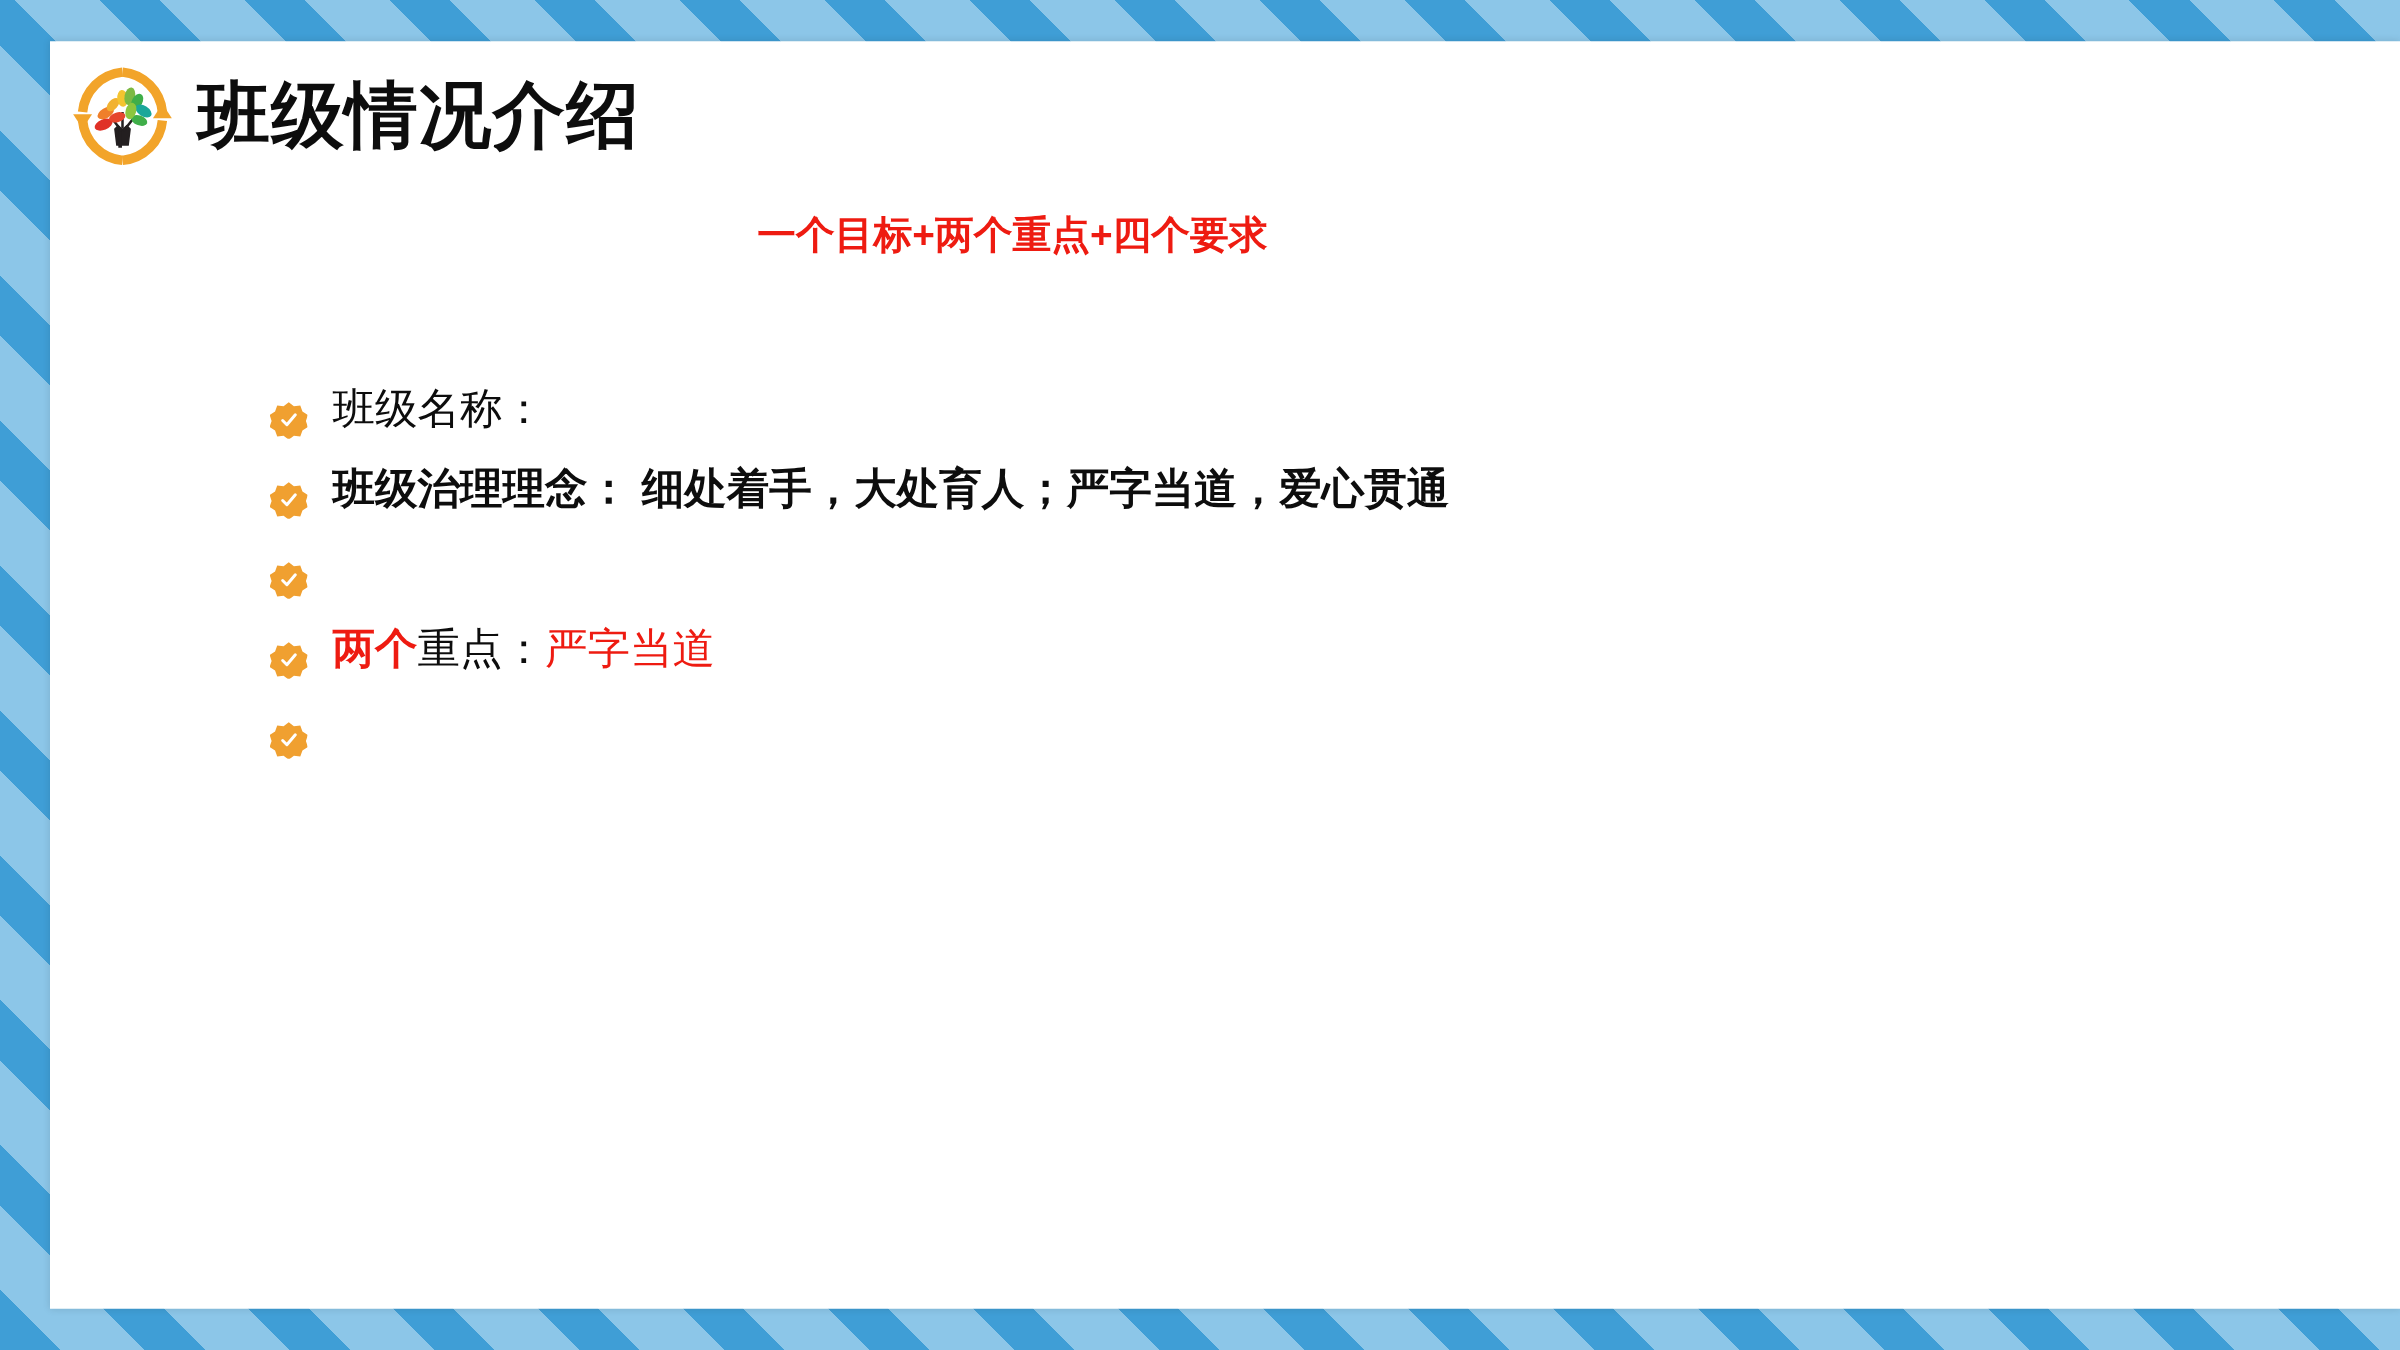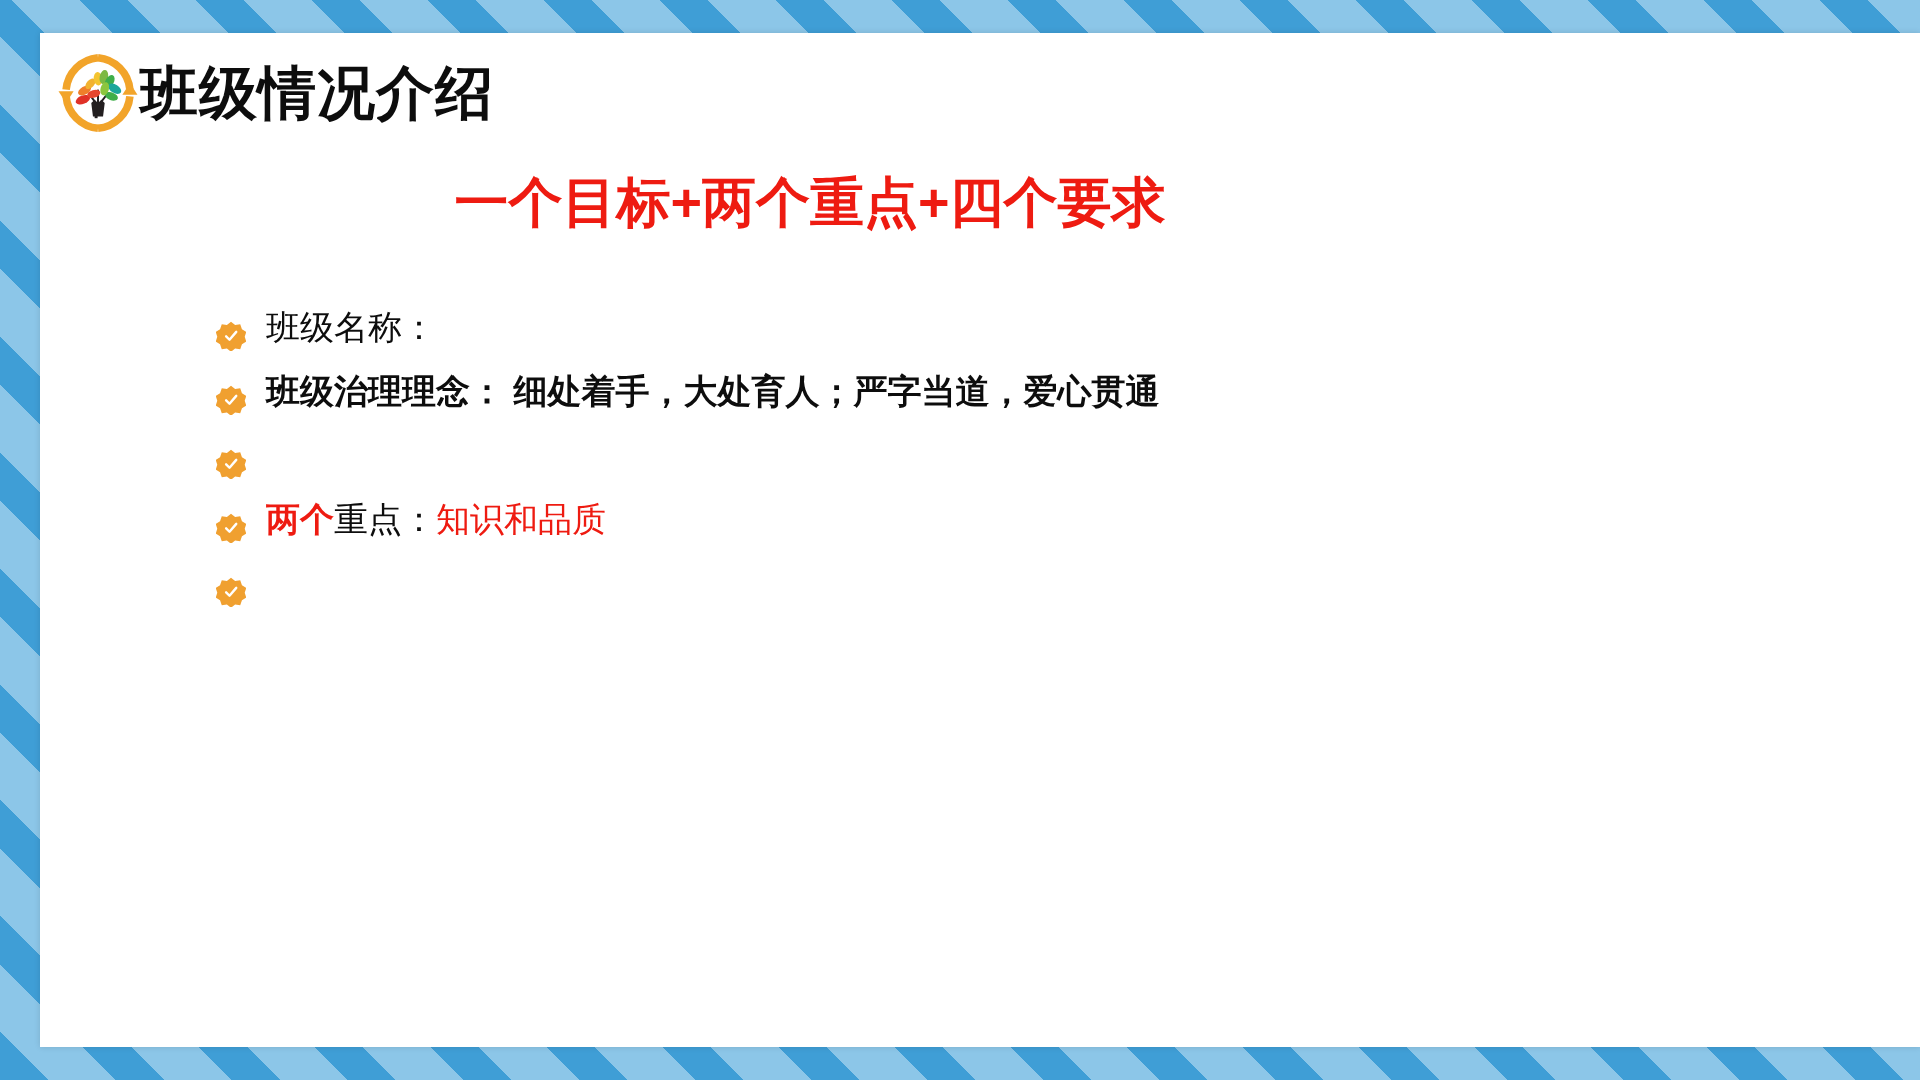--- a/index.html
+++ b/index.html
@@ -42,20 +42,21 @@
     overflow: hidden;
   }
 
   
   .header {
     position: absolute;
     left: 16px;
     top: 18px;
     display: flex;
     align-items: center;
+    gap: 18px;
   }
   .logo {
     width: 84px;
     height: 84px;
     flex: 0 0 84px;
     position: relative;
   }
   .page-title {
     font-size: 58px;
     font-weight: bold;
@@ -65,21 +66,21 @@
     white-space: nowrap;
   }
 
   
   .subtitle {
     position: absolute;
     left: 0;
     right: 0;
     top: 134px;
     text-align: center;
-    font-size: 54px;
+    font-size: 31px;
     font-weight: bold;
     color: #ee1b11;
     letter-spacing: 0px;
     padding-right: 340px;
     box-sizing: border-box;
   }
 
   
   .bullet-list {
     position: absolute;
@@ -192,21 +193,21 @@
         </span>
       </div>
 
       <div class="bullet-row">
         <span class="bullet-icon">
           <svg width="30" height="30" viewBox="0 0 40 40" aria-hidden="true">
             <path d="M20 1 L25.5 5.2 L32.3 4.4 L34.6 10.9 L40.4 14.6 L38.3 21 L40.4 27.4 L34.6 31.1 L32.3 37.6 L25.5 36.8 L20 41 L14.5 36.8 L7.7 37.6 L5.4 31.1 L-0.4 27.4 L1.7 21 L-0.4 14.6 L5.4 10.9 L7.7 4.4 L14.5 5.2 Z" fill="#f0a030"></path>
             <path d="M13.5 20.5 L18 25 L27 14.5" fill="none" stroke="#ffffff" stroke-width="3.2" stroke-linecap="round" stroke-linejoin="round"></path>
           </svg>
         </span>
-        <span class="bullet-text"><span class="kw">两个</span><span>重点：</span><span class="val">知识和品质</span></span>
+        <span class="bullet-text"><span class="kw">两个</span><span>重点：</span><span class="val">严字当道</span></span>
       </div>
 
       <div class="bullet-row">
         <span class="bullet-icon">
           <svg width="30" height="30" viewBox="0 0 40 40" aria-hidden="true">
             <path d="M20 1 L25.5 5.2 L32.3 4.4 L34.6 10.9 L40.4 14.6 L38.3 21 L40.4 27.4 L34.6 31.1 L32.3 37.6 L25.5 36.8 L20 41 L14.5 36.8 L7.7 37.6 L5.4 31.1 L-0.4 27.4 L1.7 21 L-0.4 14.6 L5.4 10.9 L7.7 4.4 L14.5 5.2 Z" fill="#f0a030"></path>
             <path d="M13.5 20.5 L18 25 L27 14.5" fill="none" stroke="#ffffff" stroke-width="3.2" stroke-linecap="round" stroke-linejoin="round"></path>
           </svg>
         </span>
       </div>

